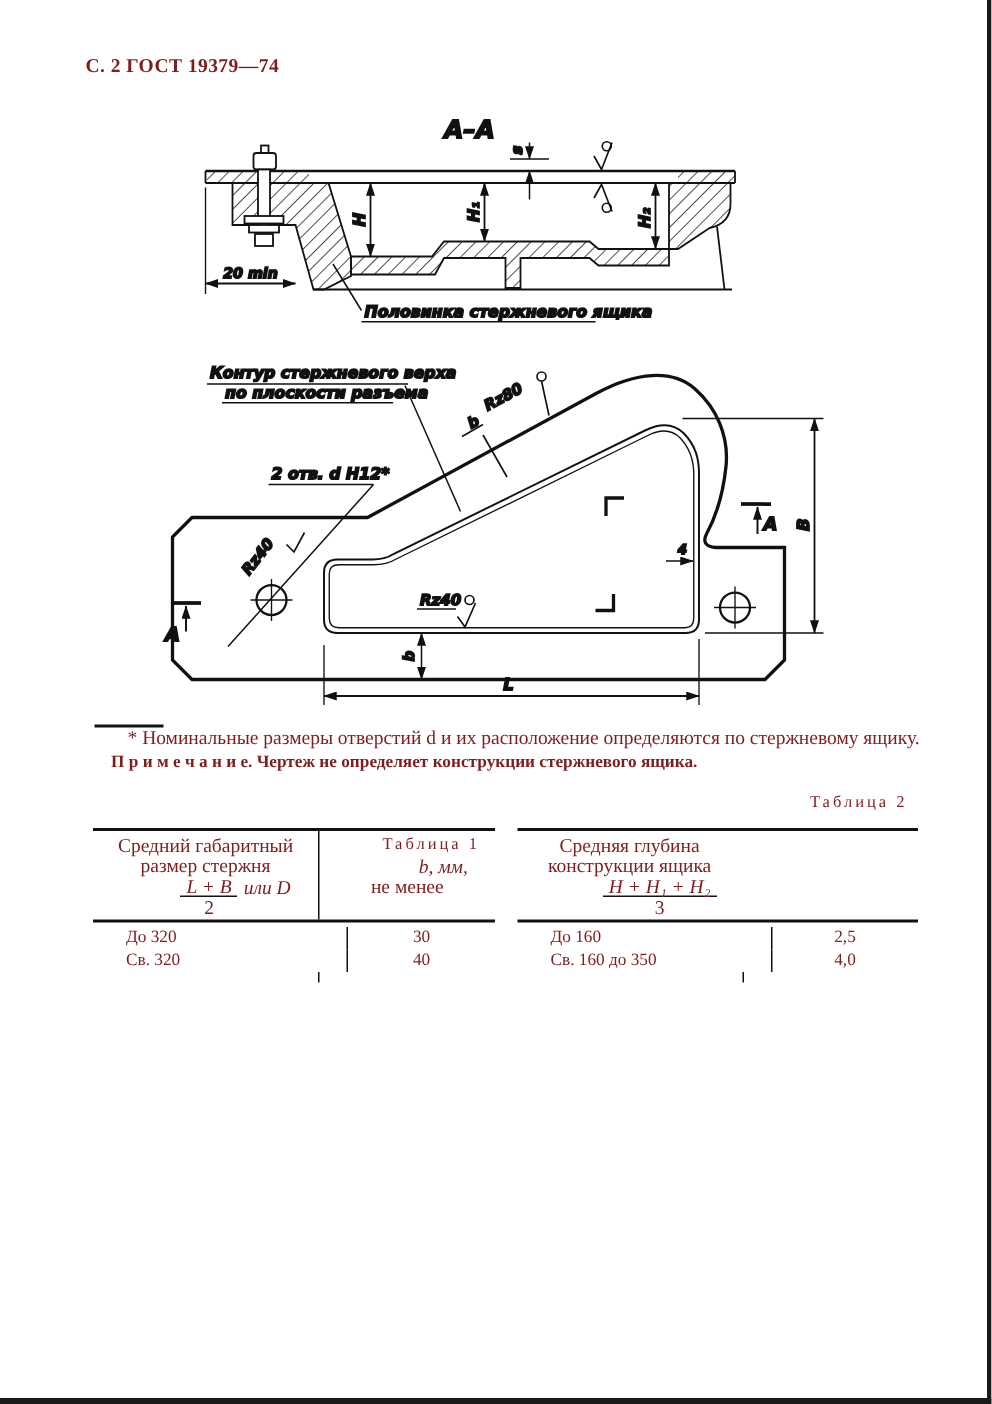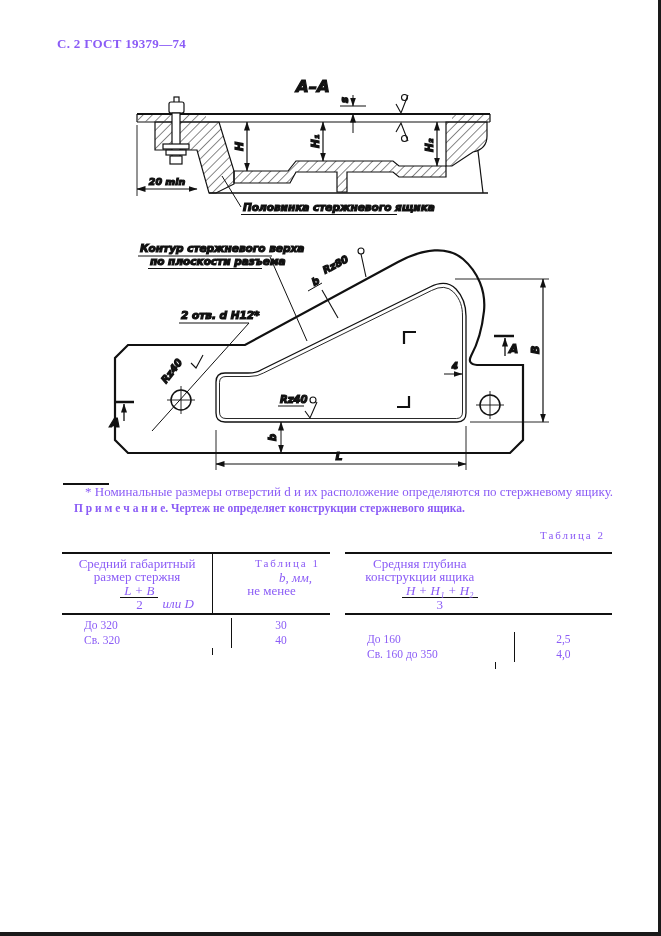--- a/index.html
+++ b/index.html
@@ -1,18 +1,18 @@
 <!DOCTYPE html>
 <html><head>
 <meta charset="utf-8">
 <style>
   html,body{margin:0;padding:0;background:#e8e8e8;}
   .page{
     position:relative;width:661px;height:936px;background:#ffffff;
-    font-family:"Liberation Serif","DejaVu Serif",serif;color:#8b5cf6;
+    font-family:"Liberation Serif","DejaVu Serif",serif;color:#7f1d1d;
     overflow:hidden;
     box-shadow:inset -3px 0 0 #1a1a1a, inset 0 -4px 0 #1a1a1a;
   }
   .hdr{position:absolute;left:57px;top:36px;font-size:13px;font-weight:bold;letter-spacing:.3px;}
   svg text{font-family:"DejaVu Sans","Liberation Sans",sans-serif;fill:#111;}
   .dtx{font-style:italic;font-weight:bold;}
   .fnrule{position:absolute;left:63px;top:483px;width:46px;height:2px;background:#111;}
   .fn1{position:absolute;left:85px;top:484px;width:540px;font-size:13px;}
   .fn2{position:absolute;left:74px;top:502px;width:540px;font-size:11.5px;font-weight:bold;}
   .tcap{position:absolute;font-size:11px;letter-spacing:2px;text-align:right;}
@@ -23,21 +23,21 @@
   .gt2{left:345px;width:267px;}
   .gt-head{display:flex;border-top:2.5px solid #111;border-bottom:2.5px solid #111;}
   .gt-hc{min-height:56px;display:flex;flex-direction:column;justify-content:center;
         align-items:center;text-align:center;font-size:13px;line-height:13px;padding:3px 2px;}
   .c1{width:56%;box-sizing:border-box;}
   .c2{width:44%;box-sizing:border-box;border-left:1.4px solid #111;}
   .gt-row{display:flex;line-height:15px;gap:40px;}
   .gt-row .c1{padding-left:22px;box-sizing:border-box;}
   .gt-row .c2{text-align:center;box-sizing:border-box;}
   .gt-tail{display:flex;height:7px;}
-  .frow{display:flex;align-items:flex-end;gap:4px;margin-top:2px;margin-left:40px;}
+  .frow{display:flex;align-items:flex-start;gap:4px;margin-top:2px;margin-left:40px;}
   .frac{display:inline-block;text-align:center;line-height:11px;}
   .frac .num{display:block;border-bottom:1px solid #111;padding:0 4px 1px;font-style:italic;}
   .frac .den{display:block;padding-top:1px;}
   .ital{font-style:italic;margin-left:48px;}
   .vartxt{font-style:italic;}
 </style>
 </head>
 <body>
 
 <div class="page">
@@ -267,21 +267,21 @@
         <span>Средняя глубина</span>
         <span>конструкции ящика</span>
         <span class="frow">
           <span class="frac">
             <span class="num">Н + Н₁ + Н₂</span>
             <span class="den">3</span>
           </span>
         </span>
       </div>
     </div>
-    <div class="gt-row" style="padding-top:17px;">
+    <div class="gt-row" style="padding-top:3px;">
       <div class="c1">До 160</div>
       <div class="c2">2,5</div>
     </div>
     <div class="gt-row">
       <div class="c1">Св. 160 до 350</div>
       <div class="c2">4,0</div>
     </div>
     <div class="gt-tail">
       <div class="c1"></div>
         <div class="c2"></div>

